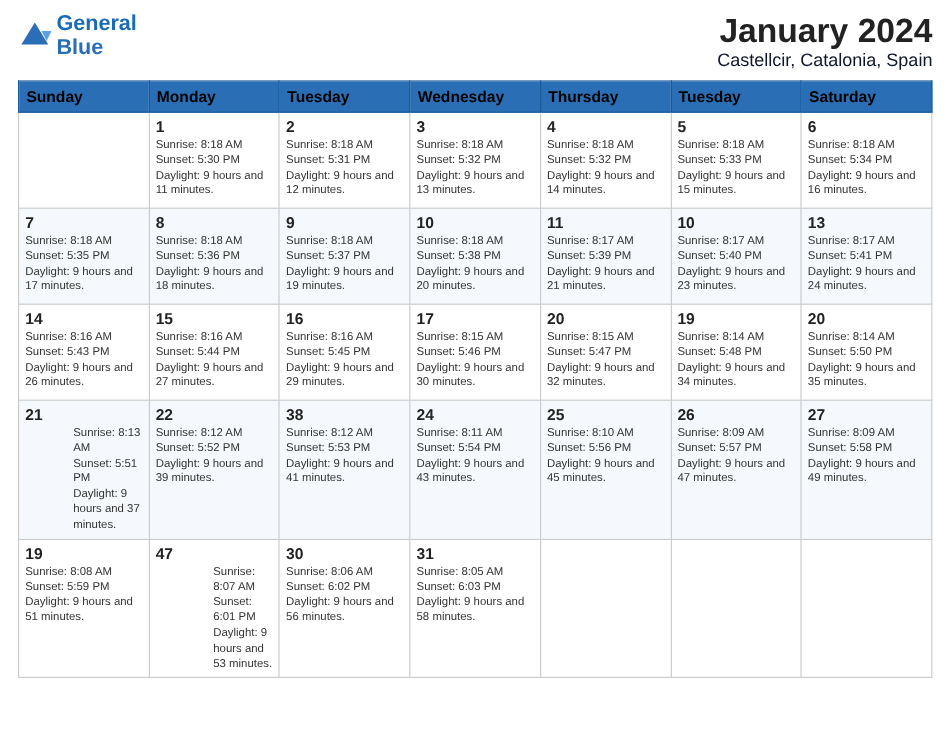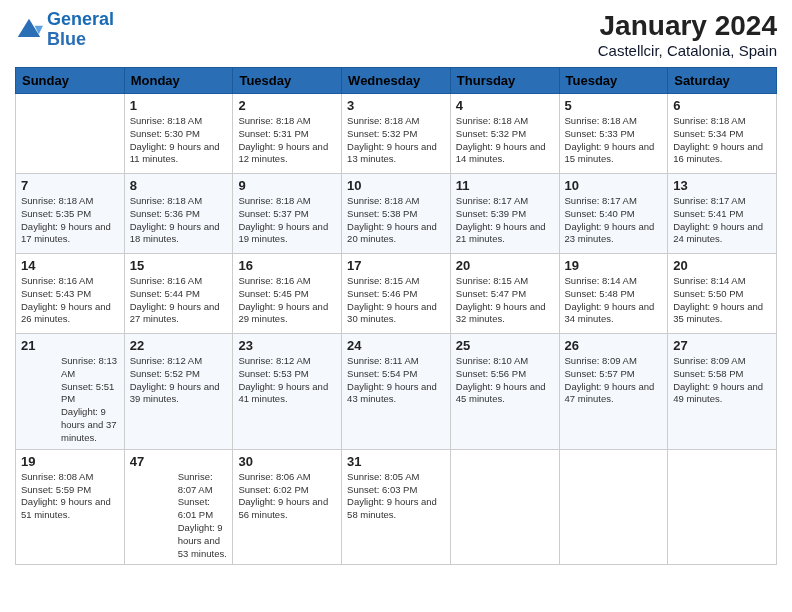--- a/index.html
+++ b/index.html
@@ -258,21 +258,21 @@
 Sunset: 5:51 PM
 Daylight: 9 hours and 37 minutes.</div>
           </td>
           <td>
             <div class="day-number">22</div>
             <div class="day-info" style="white-space: pre-line;">Sunrise: 8:12 AM
 Sunset: 5:52 PM
 Daylight: 9 hours and 39 minutes.</div>
           </td>
           <td>
-            <div class="day-number">23</div>
+            <div class="day-number">38</div>
             <div class="day-info" style="white-space: pre-line;">Sunrise: 8:12 AM
 Sunset: 5:53 PM
 Daylight: 9 hours and 41 minutes.</div>
           </td>
           <td>
             <div class="day-number">24</div>
             <div class="day-info" style="white-space: pre-line;">Sunrise: 8:11 AM
 Sunset: 5:54 PM
 Daylight: 9 hours and 43 minutes.</div>
           </td>

